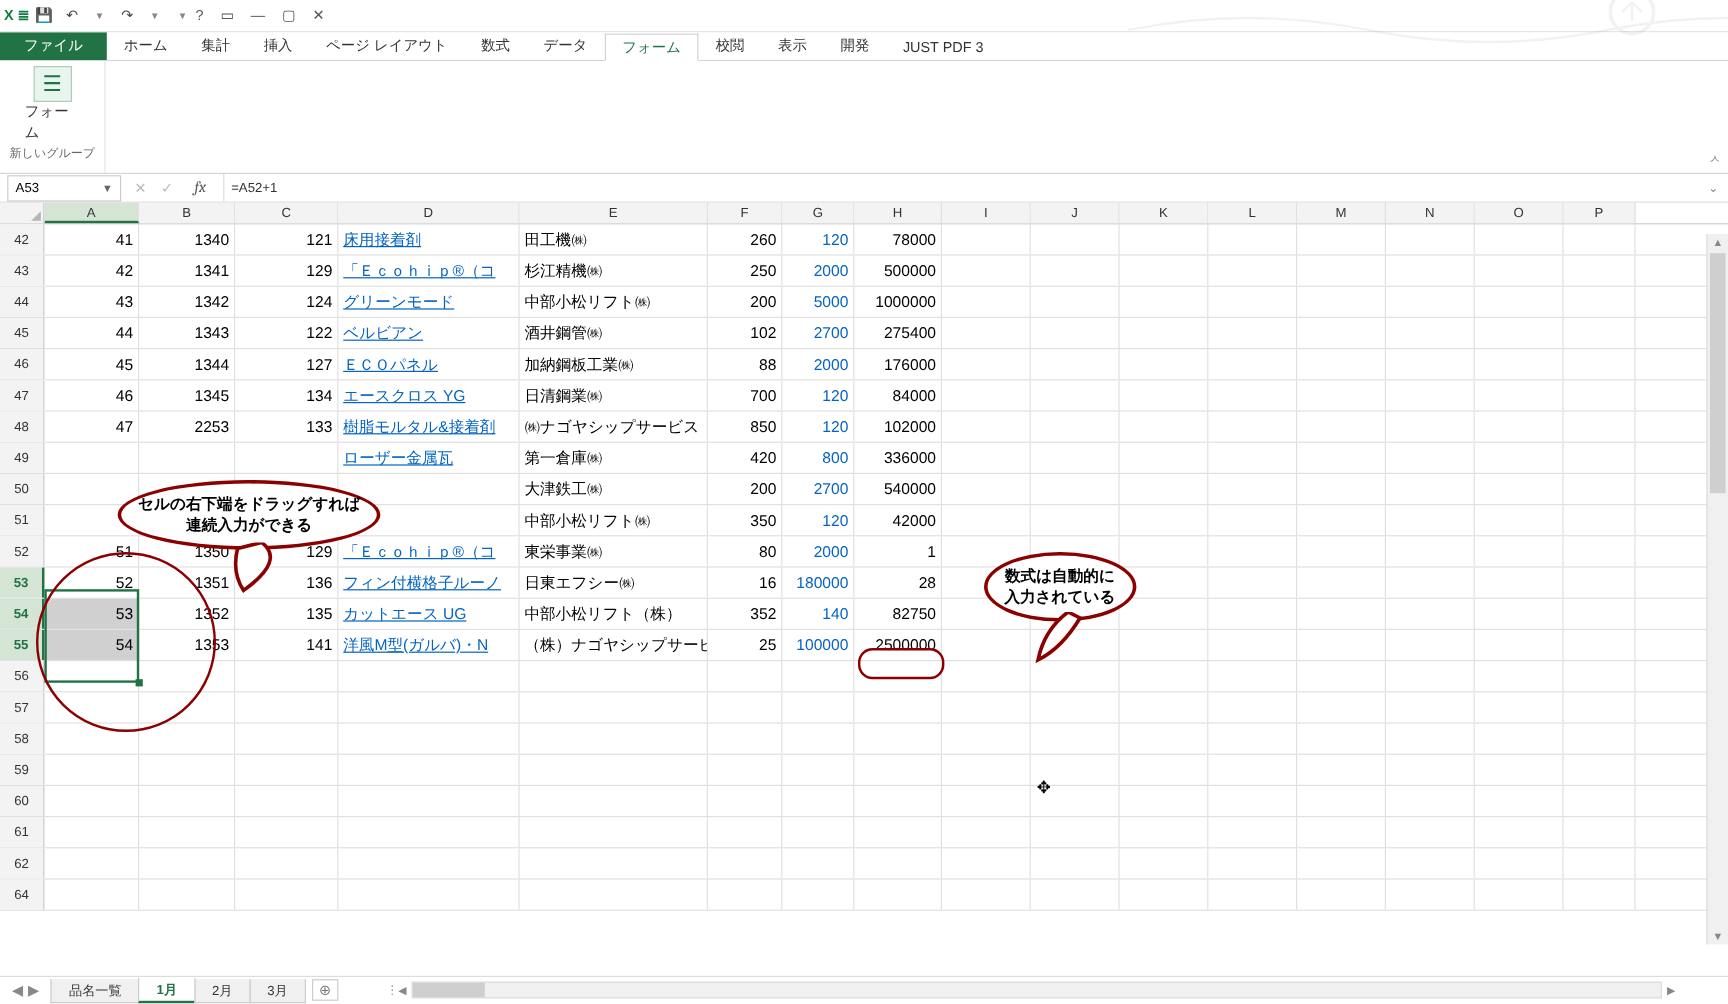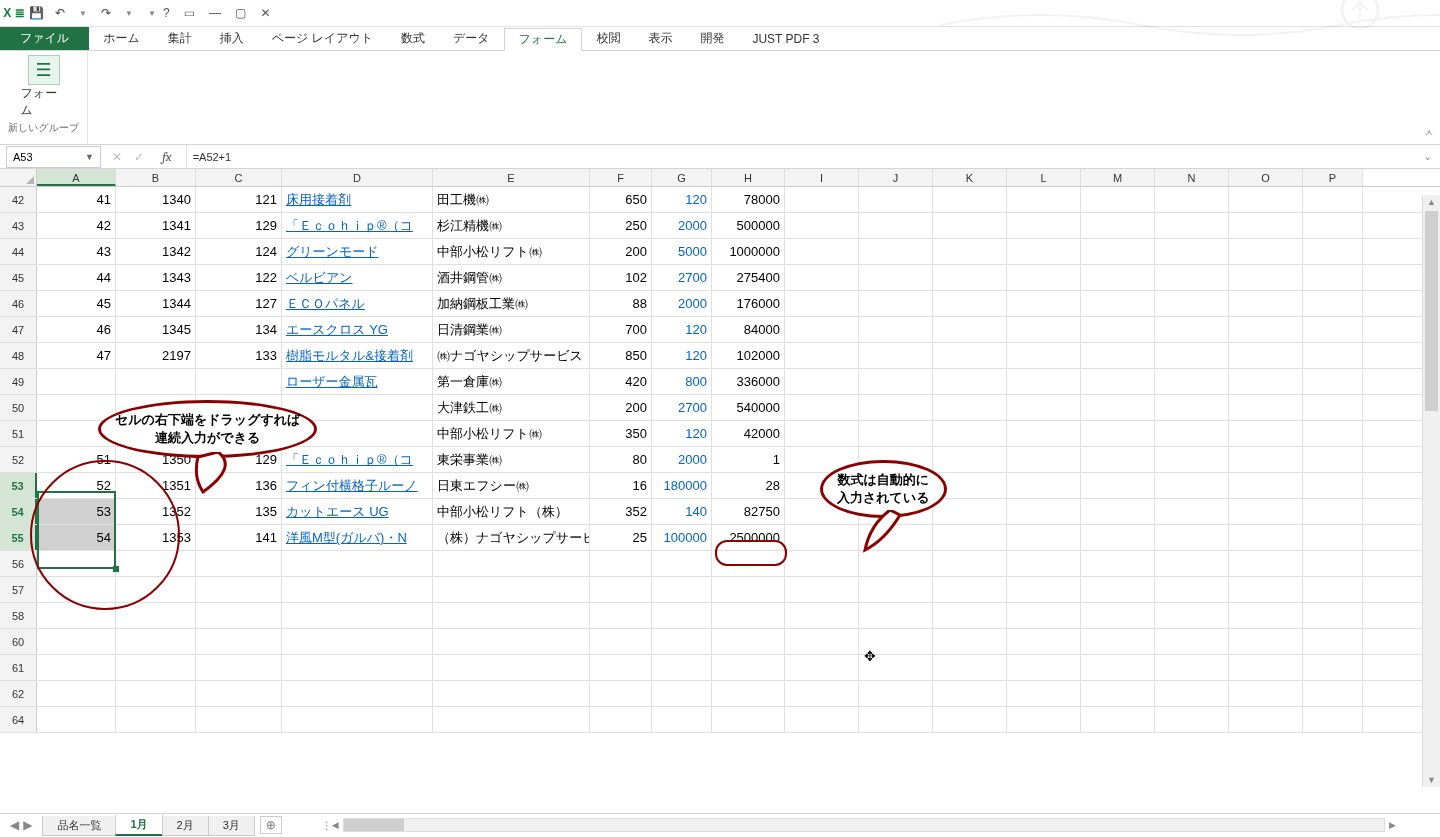--- a/index.html
+++ b/index.html
@@ -169,21 +169,21 @@
         <div class="colhdr" style="width:60px">P</div>
       </div>
       <div class="gridbody">
         <div class="row">
           <div class="rnum">42</div>
           <div class="cell num" style="width:79px">41</div>
           <div class="cell num" style="width:80px">1340</div>
           <div class="cell num" style="width:86px">121</div>
           <div class="cell link" style="width:151px">床用接着剤</div>
           <div class="cell txt" style="width:157px">田工機㈱</div>
-          <div class="cell num" style="width:62px">650</div>
+          <div class="cell num" style="width:62px">260</div>
           <div class="cell num blue" style="width:60px">120</div>
           <div class="cell num" style="width:73px">78000</div>
           <div class="cell" style="width:74px"></div>
           <div class="cell" style="width:74px"></div>
           <div class="cell" style="width:74px"></div>
           <div class="cell" style="width:74px"></div>
           <div class="cell" style="width:74px"></div>
           <div class="cell" style="width:74px"></div>
           <div class="cell" style="width:74px"></div>
           <div class="cell" style="width:60px"></div>
@@ -279,21 +279,21 @@
           <div class="cell" style="width:74px"></div>
           <div class="cell" style="width:74px"></div>
           <div class="cell" style="width:74px"></div>
           <div class="cell" style="width:74px"></div>
           <div class="cell" style="width:74px"></div>
           <div class="cell" style="width:60px"></div>
         </div>
         <div class="row">
           <div class="rnum">48</div>
           <div class="cell num" style="width:79px">47</div>
-          <div class="cell num" style="width:80px">2197</div>
+          <div class="cell num" style="width:80px">2253</div>
           <div class="cell num" style="width:86px">133</div>
           <div class="cell link" style="width:151px">樹脂モルタル&amp;接着剤</div>
           <div class="cell txt" style="width:157px">㈱ナゴヤシップサービス</div>
           <div class="cell num" style="width:62px">850</div>
           <div class="cell num blue" style="width:60px">120</div>
           <div class="cell num" style="width:73px">102000</div>
           <div class="cell" style="width:74px"></div>
           <div class="cell" style="width:74px"></div>
           <div class="cell" style="width:74px"></div>
           <div class="cell" style="width:74px"></div>
@@ -468,20 +468,39 @@
           <div class="cell" style="width:74px"></div>
           <div class="cell" style="width:74px"></div>
           <div class="cell" style="width:74px"></div>
           <div class="cell" style="width:74px"></div>
           <div class="cell" style="width:74px"></div>
           <div class="cell" style="width:74px"></div>
           <div class="cell" style="width:60px"></div>
         </div>
         <div class="row">
           <div class="rnum">58</div>
+          <div class="cell" style="width:79px"></div>
+          <div class="cell" style="width:80px"></div>
+          <div class="cell" style="width:86px"></div>
+          <div class="cell" style="width:151px"></div>
+          <div class="cell" style="width:157px"></div>
+          <div class="cell" style="width:62px"></div>
+          <div class="cell" style="width:60px"></div>
+          <div class="cell" style="width:73px"></div>
+          <div class="cell" style="width:74px"></div>
+          <div class="cell" style="width:74px"></div>
+          <div class="cell" style="width:74px"></div>
+          <div class="cell" style="width:74px"></div>
+          <div class="cell" style="width:74px"></div>
+          <div class="cell" style="width:74px"></div>
+          <div class="cell" style="width:74px"></div>
+          <div class="cell" style="width:60px"></div>
+        </div>
+        <div class="row">
+          <div class="rnum">59</div>
           <div class="cell" style="width:79px"></div>
           <div class="cell" style="width:80px"></div>
           <div class="cell" style="width:86px"></div>
           <div class="cell" style="width:151px"></div>
           <div class="cell" style="width:157px"></div>
           <div class="cell" style="width:62px"></div>
           <div class="cell" style="width:60px"></div>
           <div class="cell" style="width:73px"></div>
           <div class="cell" style="width:74px"></div>
           <div class="cell" style="width:74px"></div>

